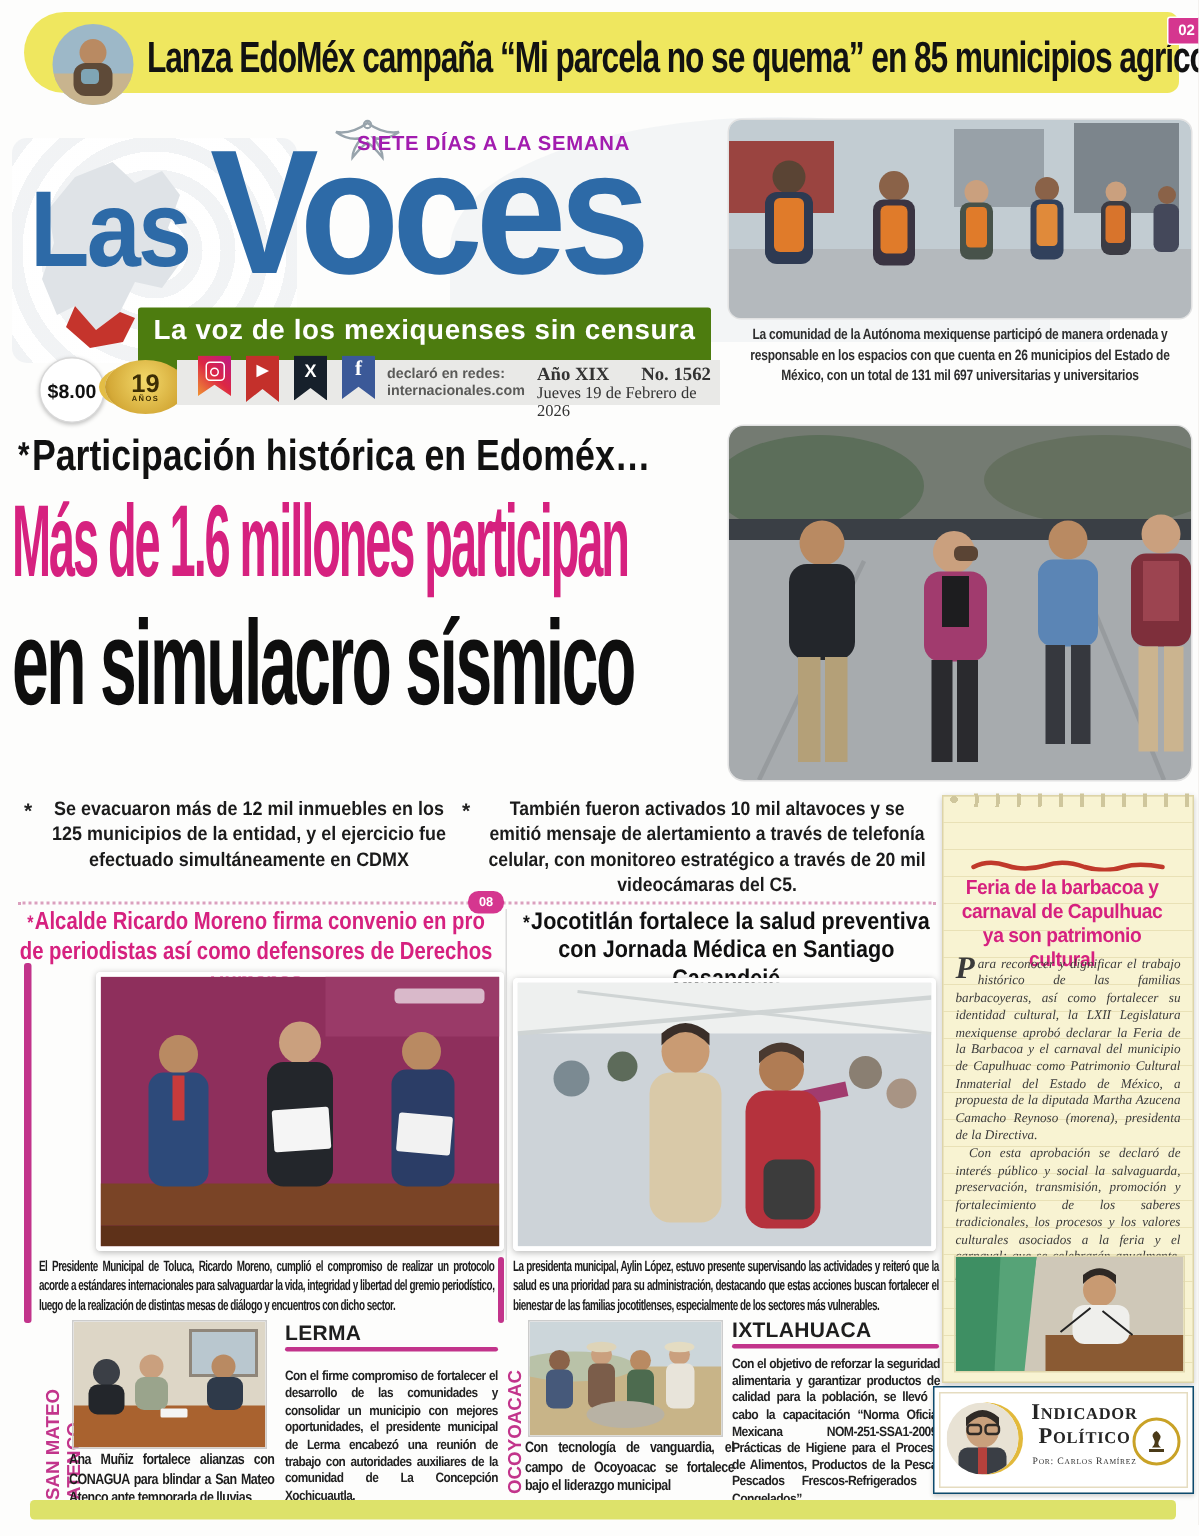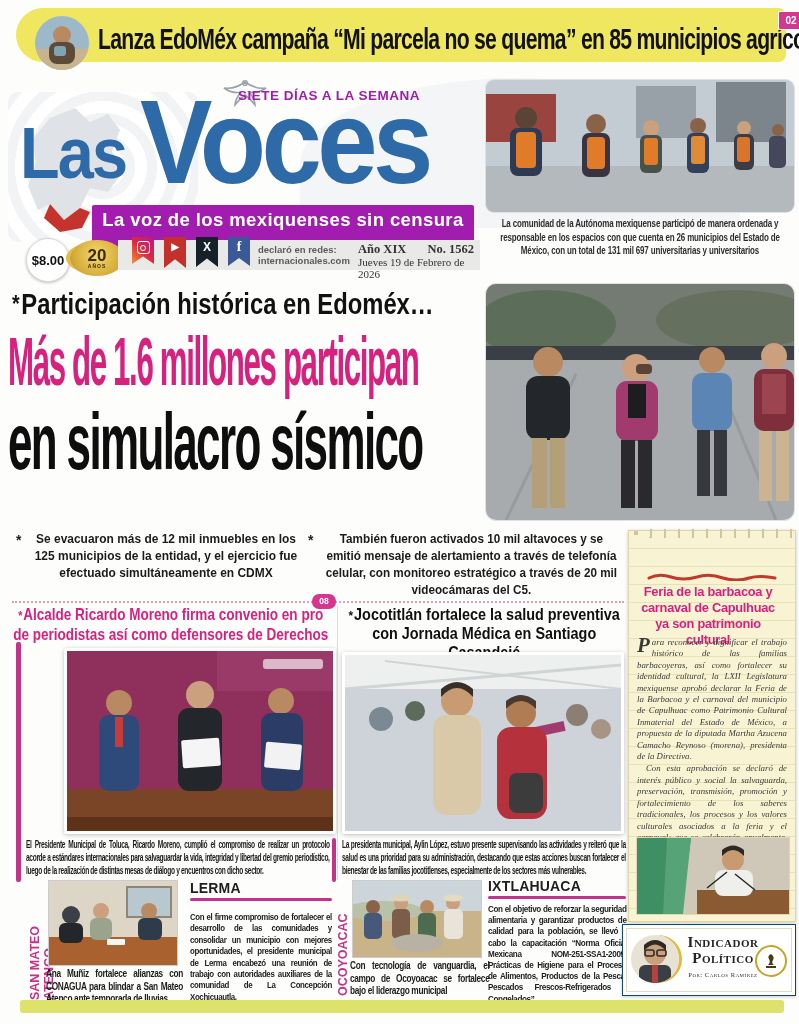--- a/index.html
+++ b/index.html
@@ -19,21 +19,21 @@
         background:repeating-radial-gradient(circle at 95px 75px,#f0f2f4 0 10px,#ffffff 10px 22px);}
   .wash{position:absolute;left:300px;top:78px;width:440px;height:150px;background:#eef1f3;opacity:.65;
         border-radius:60% 60% 0 0/70% 70% 0 0;}
   .map-svg{position:absolute;left:20px;top:100px;width:120px;height:135px;}
   .eagle-svg{position:absolute;left:222px;top:78px;width:46px;height:30px;}
   .tagline{position:absolute;left:238px;top:88px;font-size:13.5px;font-weight:bold;letter-spacing:.5px;color:#a21caf;}
   .logo-las{position:absolute;left:20px;top:112px;font-size:72px;font-weight:800;color:#2d6aa7;
         letter-spacing:-2px;transform:scaleX(.9);transform-origin:left top;}
   .logo-voces{position:absolute;left:140px;top:74px;font-size:118px;font-weight:800;color:#2d6aa7;
         letter-spacing:-5px;transform:scaleX(.92);transform-origin:left top;}
-  .slogan{position:absolute;left:92px;top:205px;width:382px;height:45px;background:#a21caf;color:#fff;
+  .slogan{position:absolute;left:92px;top:205px;width:382px;height:45px;background:#4d7c0f;color:#fff;
         font-size:18.5px;font-weight:bold;text-align:center;line-height:29px;letter-spacing:.4px;border-radius:2px;}
   .price{position:absolute;left:26px;top:238px;width:42px;height:42px;background:#fff;border:1px solid #d8d8d8;
         border-radius:50%;box-shadow:0 1px 3px rgba(0,0,0,.25);display:flex;align-items:center;justify-content:center;
         font-size:13px;font-weight:800;color:#111;}
   .anniv{position:absolute;left:70px;top:240px;width:54px;height:36px;border-radius:50%;
         background:radial-gradient(circle at 50% 40%,#f3d96b,#d4a937 70%,#a87f1d);
         box-shadow:-8px 0 0 -4px #e3bd45,8px 0 0 -4px #e3bd45;display:flex;flex-direction:column;
         align-items:center;justify-content:center;color:#3c2d04;}
   .anniv-num{font-size:17px;font-weight:800;line-height:15px;}
   .anniv-suffix{font-size:5px;font-weight:bold;letter-spacing:1px;text-transform:uppercase;}
@@ -180,21 +180,21 @@
     <svg class="eagle-svg" viewBox="0 0 46 30">
       <path d="M23 4 C16 9 8 11 2 10 C9 15 15 15 19 14 C15 19 13 23 13 27 C17 22 20 19 23 17 C26 19 29 22 33 27 C33 23 31 19 27 14 C31 15 37 15 44 10 C38 11 30 9 23 4 Z" fill="none" stroke="#98a4ac" stroke-width="1.6"></path>
       <circle cx="23" cy="5" r="2.4" fill="none" stroke="#98a4ac" stroke-width="1.4"></circle>
     </svg>
     <div class="tagline">SIETE DÍAS A LA SEMANA</div>
     <div class="logo-las">Las</div>
     <div class="logo-voces">Voces</div>
     <div class="slogan">La voz de los mexiquenses sin censura</div>
     <div class="price">$8.00</div>
     <div class="anniv">
-      <span class="anniv-num">20</span>
+      <span class="anniv-num">19</span>
       <span class="anniv-suffix">años</span>
     </div>
     <div class="infobar">
       <span class="pennant ig">
           <span class="ig-cam"></span>
         </span>
       <span class="pennant yt">
           <span>▶</span>
         </span>
       <span class="pennant xx">

